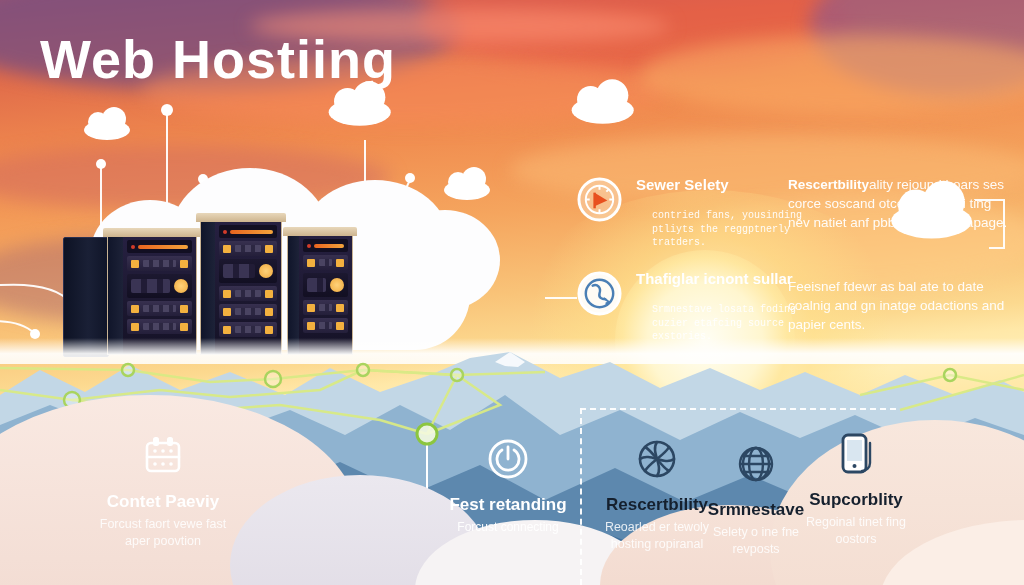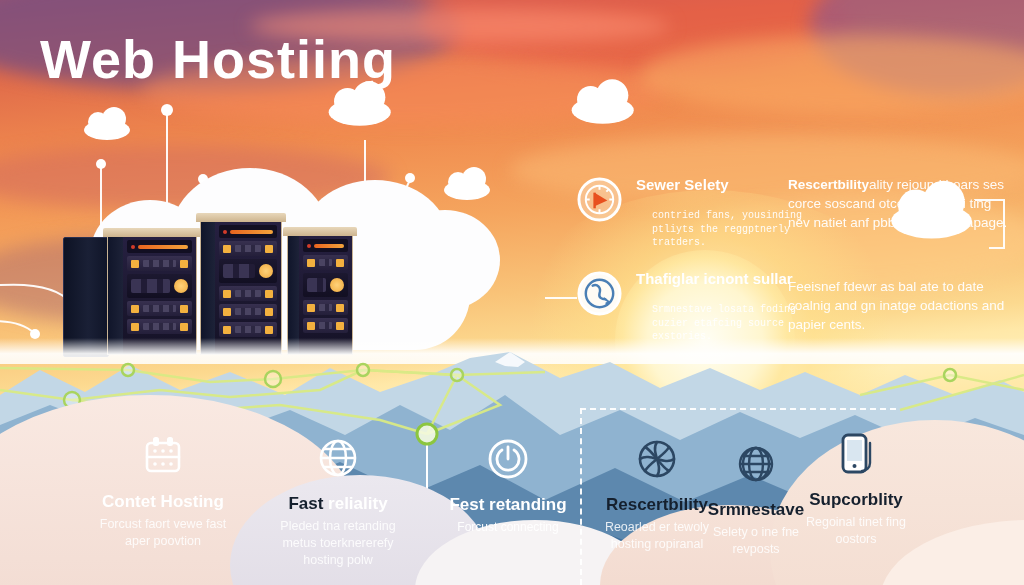--- a/index.html
+++ b/index.html
@@ -329,34 +329,24 @@
       <path d="M8,25 h32"></path>
       <g fill="#fff" stroke="none">
         <circle cx="16" cy="19" r="1.8"></circle>
           <circle cx="24" cy="19" r="1.8"></circle>
           <circle cx="32" cy="19" r="1.8"></circle>
         <circle cx="16" cy="32" r="1.8"></circle>
           <circle cx="24" cy="32" r="1.8"></circle>
           <circle cx="32" cy="32" r="1.8"></circle>
       </g>
     </svg>
-    <h3 class="t-white">Contet Hosting</h3>
+    <h3 class="t-white">Contet Paeviy</h3>
     <p>Forcust faort vewe fast aper poovtion</p>
   </div>
 
-  <div class="bcol c2 z5">
-    <svg class="icn" viewBox="0 0 48 48" fill="none" stroke="#fff" stroke-width="2.6">
-      <circle cx="24" cy="24" r="17"></circle>
-      <ellipse cx="24" cy="24" rx="8" ry="17"></ellipse>
-      <path d="M7,24 h34"></path>
-      <path d="M9,15 h30 M9,33 h30"></path>
-    </svg>
-    <h3><span class="t-dark">Fast</span><span class="t-white"> reliality</span></h3>
-    <p>Pleded tna retanding metus toerknererefy hosting polw</p>
-  </div>
 
   <div class="bcol c3 z5">
     <svg class="icn" viewBox="0 0 48 48" fill="none" stroke="#fff" stroke-width="2.8" stroke-linecap="round">
       <circle cx="24" cy="24" r="18"></circle>
       <path d="M30,15 a11,11 0 1 1 -12,0"></path>
       <path d="M24,12 v12"></path>
     </svg>
     <h3 class="t-white">Fest retanding</h3>
     <p style="font-size:12px;color:rgba(255,255,255,.95);">Forcust connecting</p>
   </div>

